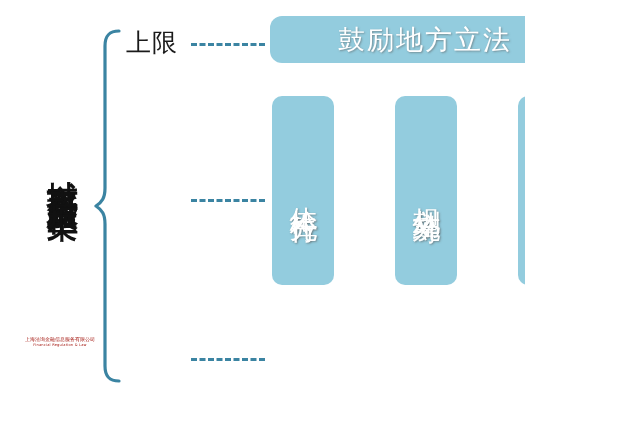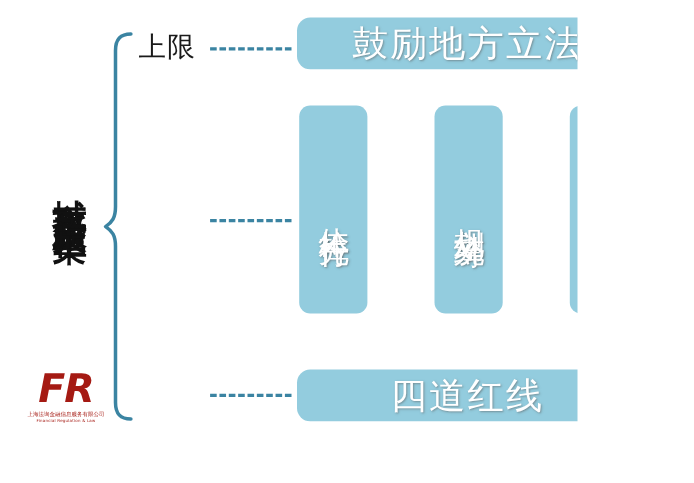--- a/index.html
+++ b/index.html
@@ -90,21 +90,21 @@
     top: 96px;
     width: 62px;
     height: 189px;
   }
   .pillar-1 { left: 272px; }
   .pillar-2 { left: 395px; }
   .pillar-3 { left: 518px; }
 
   .box-text {
     color: #ffffff;
-    font-size: 33px;
+    font-size: 27px;
     font-weight: normal;
     letter-spacing: 2px;
     text-shadow: 1px 1px 2px rgba(90,90,90,0.55);
     white-space: nowrap;
     line-height: 1;
   }
   .box-text-v {
     writing-mode: vertical-rl;
     text-orientation: upright;
     font-size: 28px;
@@ -174,23 +174,19 @@
   <div class="box box-pillar pillar-1">
     <span class="box-text box-text-v">体检先行</span>
   </div>
   <div class="box box-pillar pillar-2">
     <span class="box-text box-text-v">规划统筹</span>
   </div>
   <div class="box box-pillar pillar-3">
     <span class="box-text box-text-v">设计引导</span>
   </div>
 
-  <div class="box box-wide box-bottom">
-    <span class="box-text">四道红线</span>
-  </div>
 
   <div class="logo">
-    <div class="logo-mark">FR</div>
     <div class="logo-cn">上海法询金融信息服务有限公司</div>
     <div class="logo-en">Financial Regulation &amp; Law</div>
   </div>
 
 </div>
 
 </body></html>

